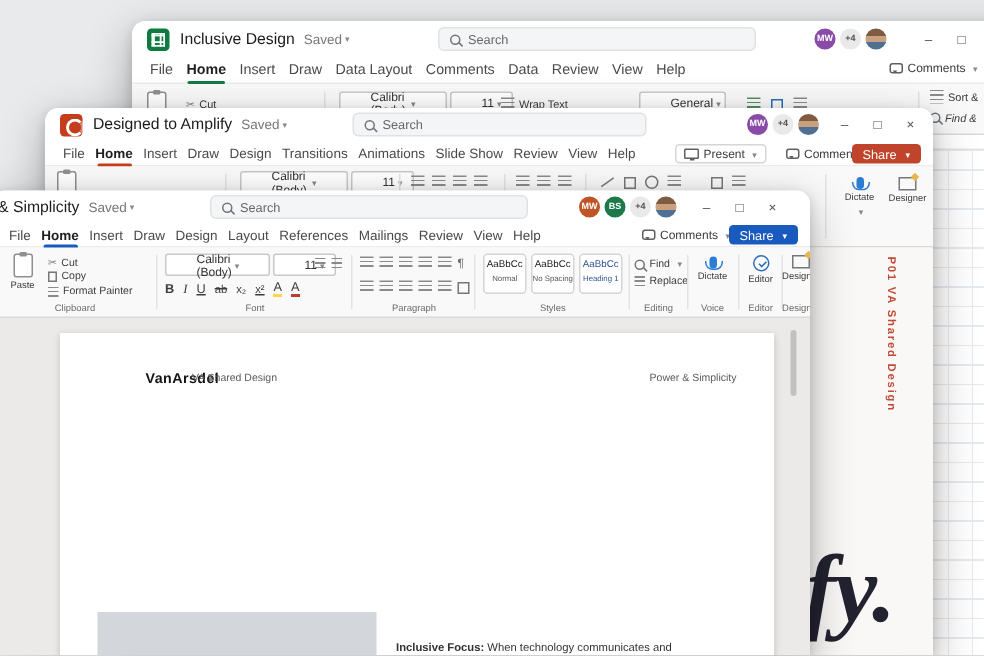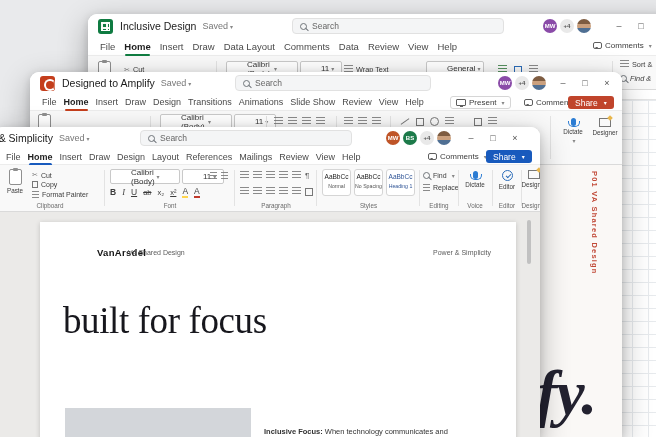--- a/index.html
+++ b/index.html
@@ -166,21 +166,21 @@
       </div>
       <div class="vdiv" style="left:128px;"></div>
       <div class="combo" style="left:138px; top:5px; width:72px;">
         <span>Calibri (Body)</span>
         <span class="caret">▾</span>
       </div>
       <div class="combo" style="left:212px; top:5px; width:26px;">
         <span>11</span>
         <span class="caret">▾</span>
       </div>
-      <div class="btnrow" style="left:256px; top:9px;align-items:center;">
+      <div class="btnrow" style="left:246px; top:9px;align-items:center;">
         <span class="icg"></span>
         <span>Wrap Text</span>
       </div>
       <div class="combo" style="left:338px; top:5px; width:58px;">
         <span>General</span>
         <span class="caret">▾</span>
       </div>
       <div class="btnrow" style="left:410px; top:9px; gap:7px;">
         <span class="icg" style="background:repeating-linear-gradient(to bottom,#3a7d44 0 1px,transparent 1px 3px);"></span>
         <span class="ic-box" style="border-color:#2b6cb8;"></span>
@@ -452,21 +452,20 @@
       </div>
       <div class="rlabel" style="left:524px; width:32px;">Designer</div>
     </div>
     <div class="docarea">
       <div class="scrollthumb" style="right:9px; top:8px; height:44px;"></div>
       <div class="page" style="left:46px; top:10px; width:476px; height:230px;">
         <span class="brand" style="left:25px; top:25px;margin-left:32px;">VanArsdel</span>
         <span class="hdr-sm" style="left:88px; top:27px;">VA Shared Design</span>
         <span class="hdr-sm" style="right:25px; top:27px;">Power &amp; Simplicity</span>
         <div class="headline" style="left:23px; top:78px;">
-          <div>built for focus</div>
         </div>
         <div class="imgblock" style="left:25px; top:186px; width:186px; height:60px;"></div>
         <div class="bodytext" style="left:224px; top:204px; width:232px;">
           <b>Inclusive Focus:</b><span> When technology communicates and</span>
         </div>
       </div>
     </div>
   </div>
 
 </div>

